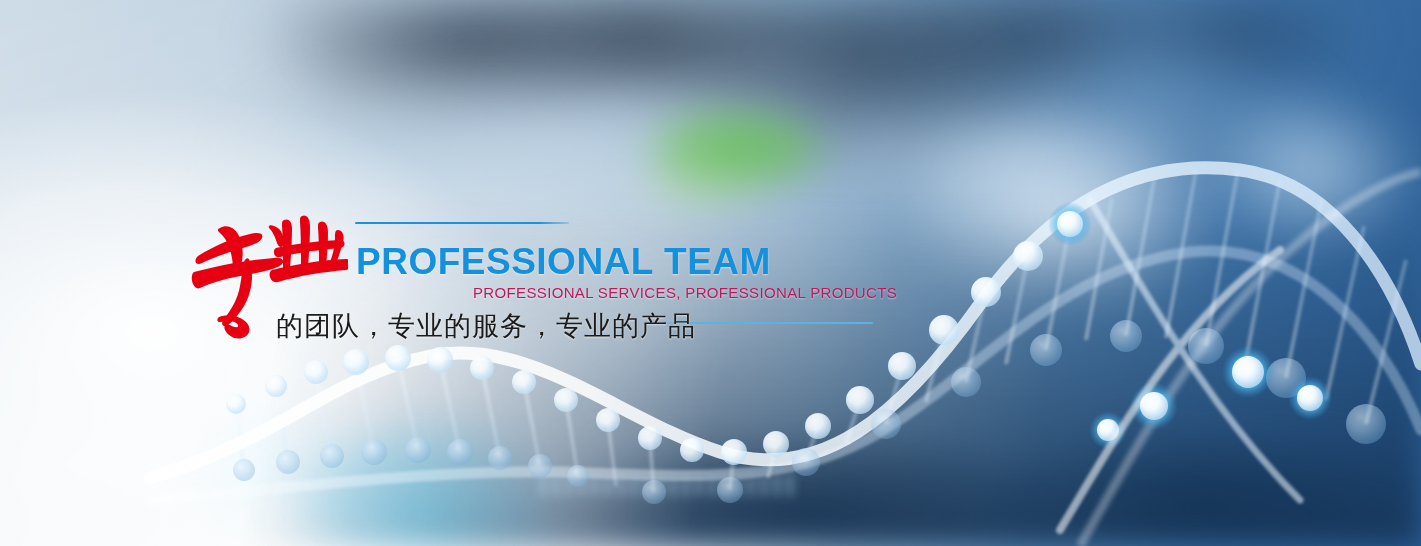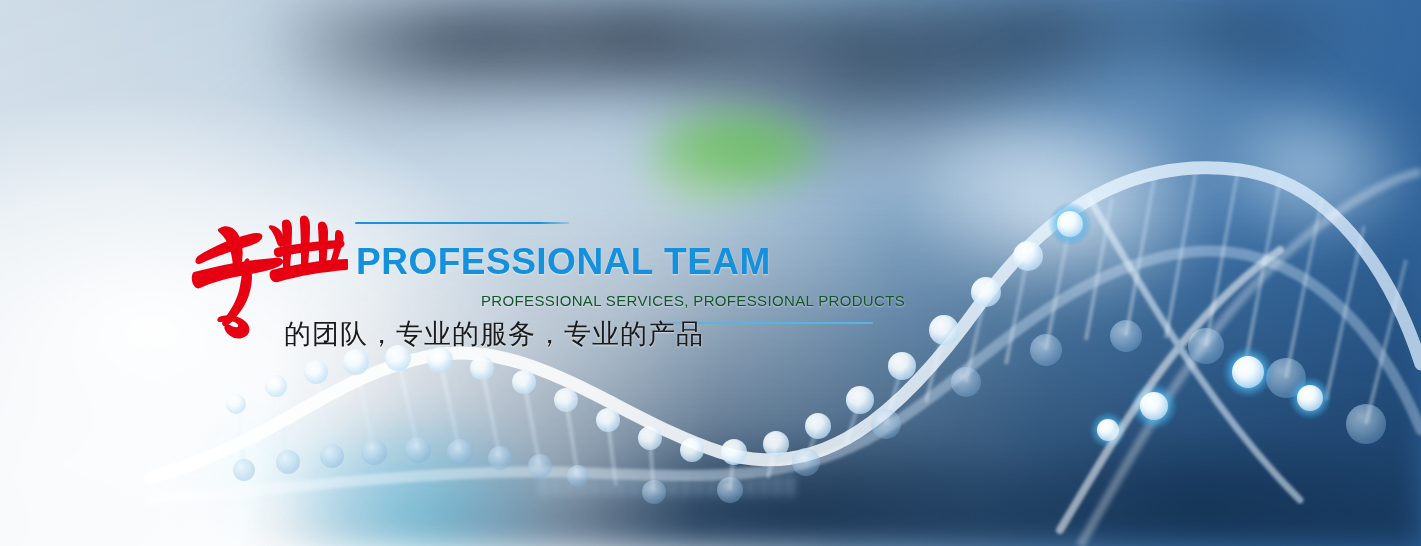--- a/index.html
+++ b/index.html
@@ -134,34 +134,34 @@
     letter-spacing:.5px;
     line-height:1.05;
     color:#1490dc;
     white-space:nowrap;
     text-shadow:0 1px 2px rgba(255,255,255,.55);
   }
 
   #subheading{
     position:absolute;
     left:473px; top:285px;
-    margin:8px;
+    margin:0;
     font-size:15px;
     font-weight:normal;
     letter-spacing:.35px;
     line-height:1.1;
-    color:#14532d;
+    color:#be185d;
     white-space:nowrap;
     text-shadow:0 1px 2px rgba(255,255,255,.50);
   }
 
   #tagline{
     position:absolute;
     left:272px; top:306px;
-    margin:12px;
+    margin:4px;
     font-size:27px;
     font-weight:normal;
     letter-spacing:1px;
     line-height:1.2;
     color:#1b1b1b;
     white-space:nowrap;
     font-family:"DejaVu Sans","Liberation Sans",sans-serif;
     text-shadow:0 1px 2px rgba(255,255,255,.60);
   }
 </style>

